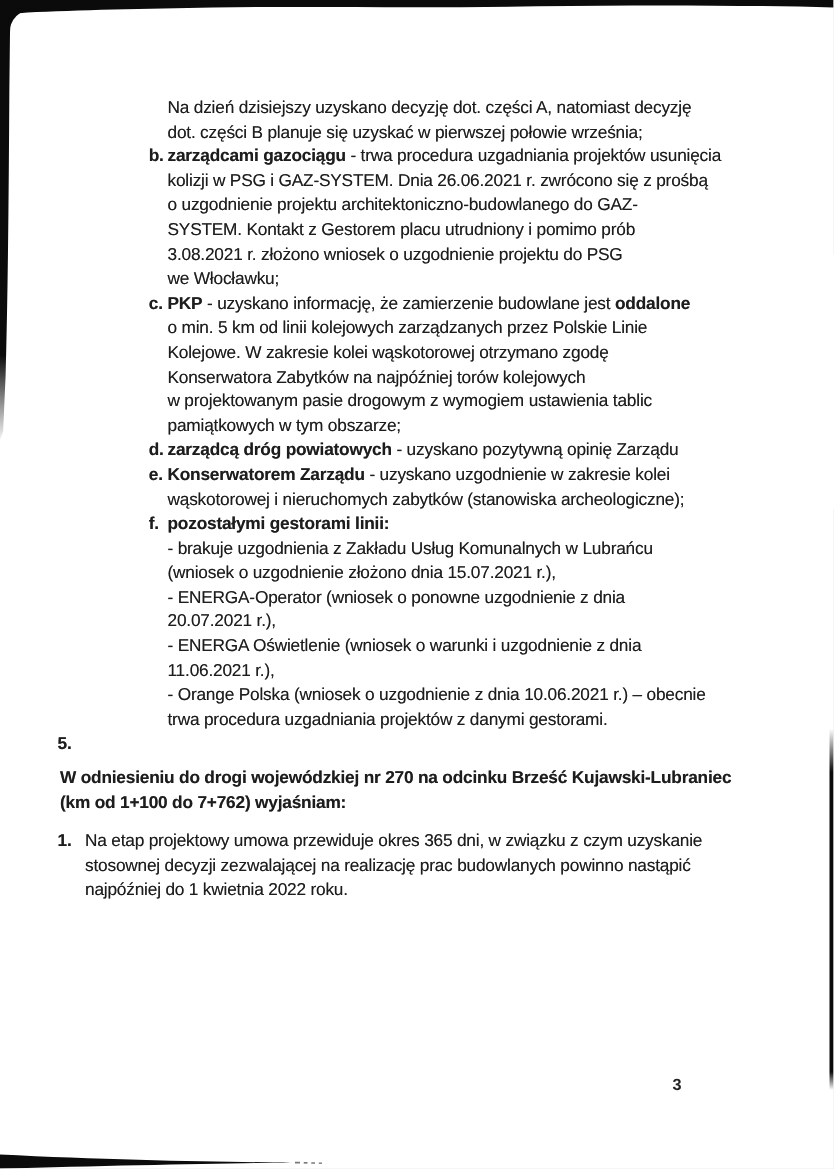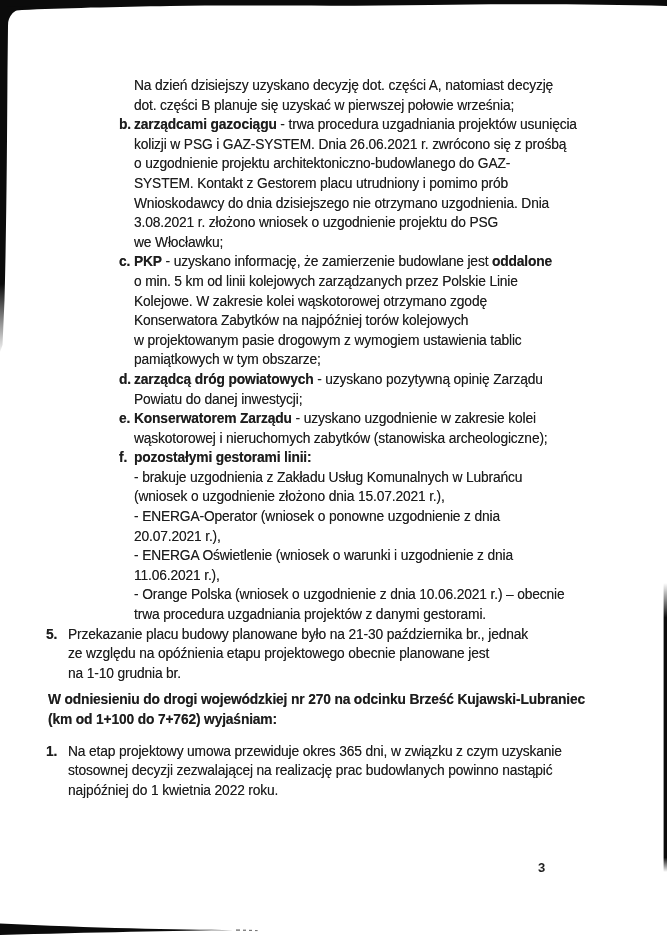--- a/index.html
+++ b/index.html
@@ -66,41 +66,39 @@
           <div class="line"><span>dot. części B planuje się uzyskać w pierwszej połowie września;</span></div>
         </div>
       </div>
       <div class="block lettered">
         <span class="label">b.</span>
         <div class="lines">
           <div class="line"><span class="bold">zarządcami gazociągu</span><span> - trwa procedura uzgadniania projektów usunięcia</span></div>
           <div class="line"><span>kolizji w PSG i GAZ-SYSTEM. Dnia 26.06.2021 r. zwrócono się z prośbą</span></div>
           <div class="line"><span>o uzgodnienie projektu architektoniczno-budowlanego do GAZ-</span></div>
           <div class="line"><span>SYSTEM. Kontakt z Gestorem placu utrudniony i pomimo prób</span></div>
-          <div class="line"><span>Wnioskodawcy do dnia dzisiejszego nie otrzymano uzgodnienia. Dnia</span></div>
           <div class="line"><span>3.08.2021 r. złożono wniosek o uzgodnienie projektu do PSG</span></div>
           <div class="line"><span>we Włocławku;</span></div>
         </div>
       </div>
       <div class="block lettered">
         <span class="label">c.</span>
         <div class="lines">
           <div class="line"><span class="bold">PKP</span><span> - uzyskano informację, że zamierzenie budowlane jest </span><span class="bold">oddalone</span></div>
           <div class="line"><span>o min. 5 km od linii kolejowych zarządzanych przez Polskie Linie</span></div>
           <div class="line"><span>Kolejowe. W zakresie kolei wąskotorowej otrzymano zgodę</span></div>
           <div class="line"><span>Konserwatora Zabytków na najpóźniej torów kolejowych</span></div>
           <div class="line"><span>w projektowanym pasie drogowym z wymogiem ustawienia tablic</span></div>
           <div class="line"><span>pamiątkowych w tym obszarze;</span></div>
         </div>
       </div>
       <div class="block lettered">
         <span class="label">d.</span>
         <div class="lines">
           <div class="line"><span class="bold">zarządcą dróg powiatowych</span><span> - uzyskano pozytywną opinię Zarządu</span></div>
-          <div class="line"><span>Powiatu do danej inwestycji;</span></div>
         </div>
       </div>
       <div class="block lettered">
         <span class="label">e.</span>
         <div class="lines">
           <div class="line"><span class="bold">Konserwatorem Zarządu</span><span> - uzyskano uzgodnienie w zakresie kolei</span></div>
           <div class="line"><span>wąskotorowej i nieruchomych zabytków (stanowiska archeologiczne);</span></div>
         </div>
       </div>
       <div class="block lettered">
@@ -112,25 +110,20 @@
           <div class="line"><span>- ENERGA-Operator (wniosek o ponowne uzgodnienie z dnia</span></div>
           <div class="line"><span>20.07.2021 r.),</span></div>
           <div class="line"><span>- ENERGA Oświetlenie (wniosek o warunki i uzgodnienie z dnia</span></div>
           <div class="line"><span>11.06.2021 r.),</span></div>
           <div class="line"><span>- Orange Polska (wniosek o uzgodnienie z dnia 10.06.2021 r.) – obecnie</span></div>
           <div class="line"><span>trwa procedura uzgadniania projektów z danymi gestorami.</span></div>
         </div>
       </div>
       <div class="block numbered">
         <span class="label">5.</span>
-        <div class="lines">
-          <div class="line"><span>Przekazanie placu budowy planowane było na 21-30 października br., jednak</span></div>
-          <div class="line"><span>ze względu na opóźnienia etapu projektowego obecnie planowane jest</span></div>
-          <div class="line"><span>na 1-10 grudnia br.</span></div>
-        </div>
       </div>
       <div class="block paragraph">
         <div class="lines">
           <div class="line"><span class="bold">W odniesieniu do drogi wojewódzkiej nr 270 na odcinku Brześć Kujawski-Lubraniec</span></div>
           <div class="line"><span class="bold">(km od 1+100 do 7+762) wyjaśniam:</span></div>
         </div>
       </div>
       <div class="block numbered">
         <span class="label">1.</span>
         <div class="lines">

